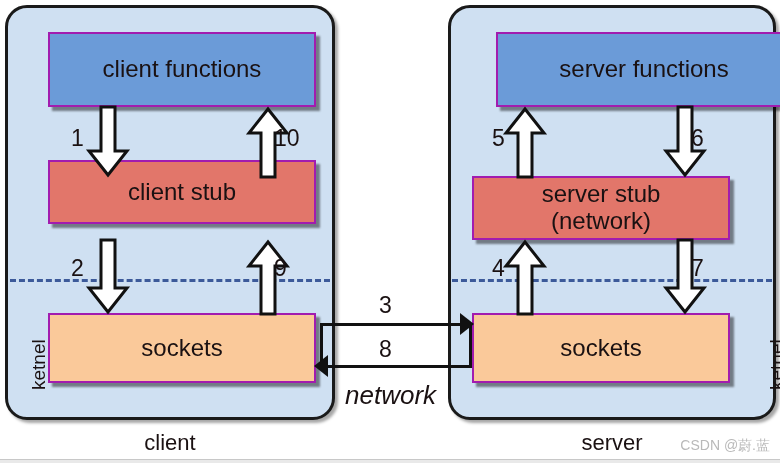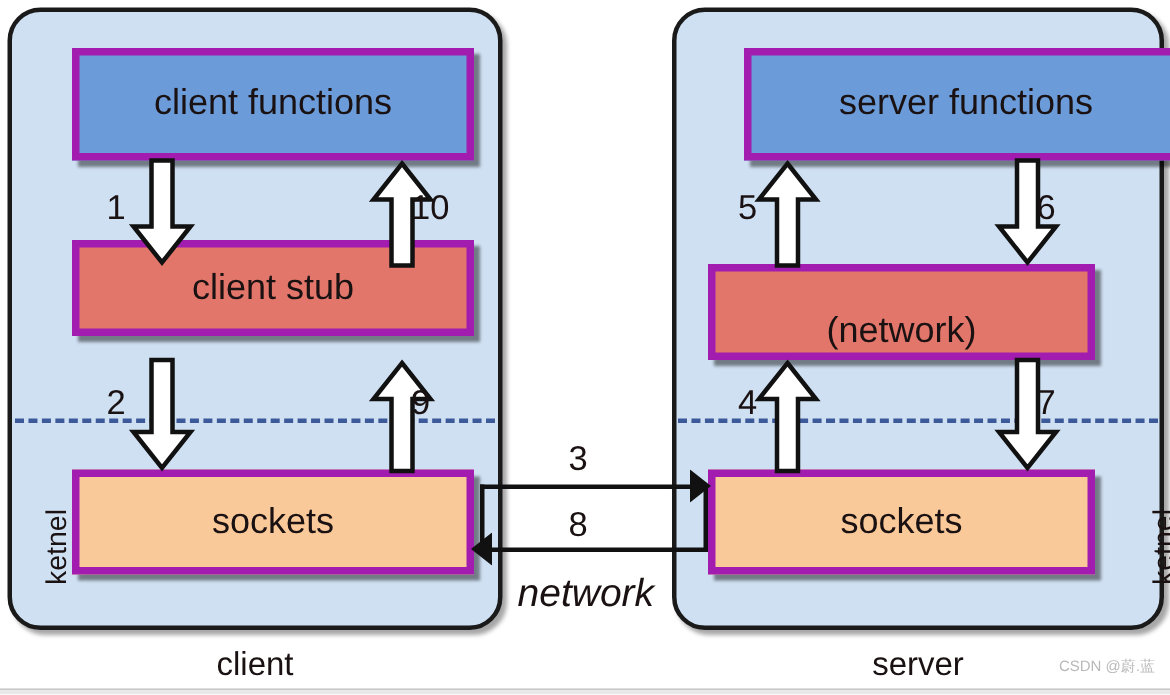--- a/index.html
+++ b/index.html
@@ -27,21 +27,21 @@
     box-sizing: border-box;
     box-shadow: 3px 3px 3px rgba(0,0,0,0.35);
   }
   #client-panel { left: 5px;   top: 5px; width: 330px; height: 415px; }
   #server-panel { left: 448px; top: 5px; width: 328px; height: 415px; }
 
   
   .node-box {
     position: absolute;
     box-sizing: border-box;
-    border: 5px solid #a21caf;
+    border: 2px solid #a21caf;
     display: flex;
     align-items: center;
     justify-content: center;
     text-align: center;
     color: #1a1112;
     font-size: 24px;
     line-height: 1.12;
     box-shadow: 4px 4px 2px rgba(0,0,0,0.45);
   }
   .box-functions { background: #6b9bd8; }
@@ -150,21 +150,21 @@
     white-space: nowrap;
   }
   #client-caption { left: 5px;   top: 430px; width: 330px; }
   #server-caption { left: 448px; top: 430px; width: 328px; }
 
   
   #watermark {
     position: absolute;
     right: 10px;
     top: 437px;
-    font-size: 10px;
+    font-size: 14px;
     color: #b9b9b9;
     white-space: nowrap;
   }
 
   
   .page-edge {
     position: absolute;
     left: 0;
     width: 780px;
     background: #e9e9e9;
@@ -221,21 +221,21 @@
   <div class="host-panel" id="server-panel"></div>
 
   <div class="kernel-divider" id="server-divider"></div>
 
   <div class="kernel-label" id="server-kernel-label">ketnel</div>
 
   <div class="node-box box-functions" id="server-functions">server functions</div>
 
   <div class="node-box box-stub" id="server-stub">
     <span style="display:block">
-      <br>
+      <span>server stub</span><br>
       <span>(network)</span>
     </span>
   </div>
 
   <div class="node-box box-sockets" id="server-sockets">sockets</div>
 
   <div class="block-arrow" id="arrow-5">
     <svg width="40" height="70" viewBox="0 0 40 70">
       <path d="M20,2 L39,26 L27,26 L27,70 L13,70 L13,26 L1,26 Z" fill="#ffffff" stroke="#111111" stroke-width="3"></path>
     </svg>

